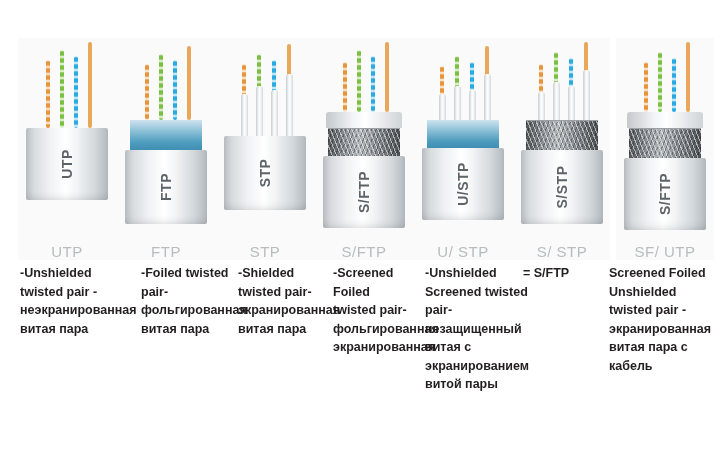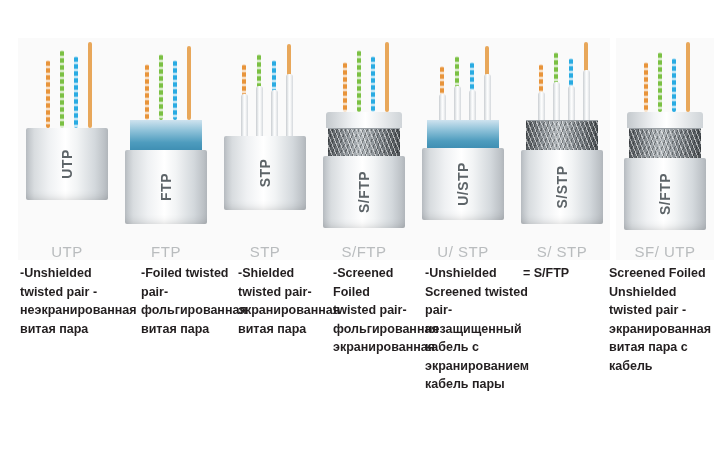--- a/index.html
+++ b/index.html
@@ -257,21 +257,21 @@
         <span class="sleeve" style="left:39.5px; top:48px; height:42px;"></span>
         <span class="sleeve" style="left:54.5px; top:52px; height:38px;"></span>
         <span class="sleeve" style="left:69.5px; top:36px; height:54px;"></span>
       </div>
       <div class="foil" style="top:82px; height:28px;"></div>
       <div class="jacket" style="top:110px; height:72px;">
         <span class="jacket-label">U/STP</span>
       </div>
     </div>
     <div class="caption">U/ STP</div>
-    <div class="desc" style="left:11px; width:104px;">-Unshielded Screened twisted pair-незащищенный кабель с экранированием кабель пары</div>
+    <div class="desc" style="left:11px; width:104px;">-Unshielded Screened twisted pair-незащищенный витая с экранированием витой пары</div>
   </div>
 
   <div class="col" style="left:513px;">
     <div class="cable">
       <div class="wires" style="top:0;">
         <span class="wire tw" style="--wc:#e8943a; left:26px; top:26px; height:30px;"></span>
         <span class="wire tw" style="--wc:#7bc043; left:41px; top:14px; height:32px;"></span>
         <span class="wire tw" style="--wc:#29abe2; left:56px; top:20px; height:30px;"></span>
         <span class="wire solid" style="--wc:#e8a75a; left:71px; top:4px;  height:30px;"></span>
         <span class="sleeve" style="left:24.5px; top:54px; height:28px;"></span>

